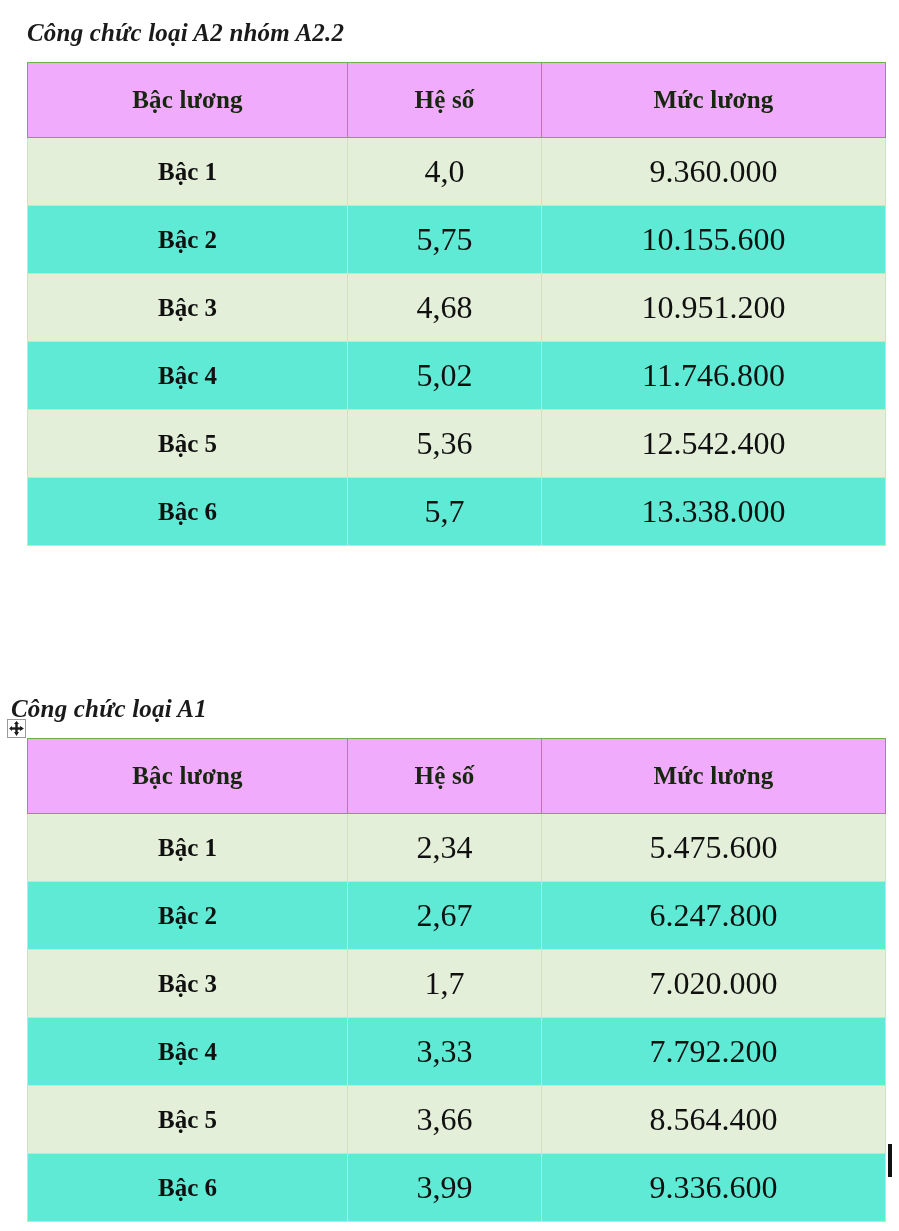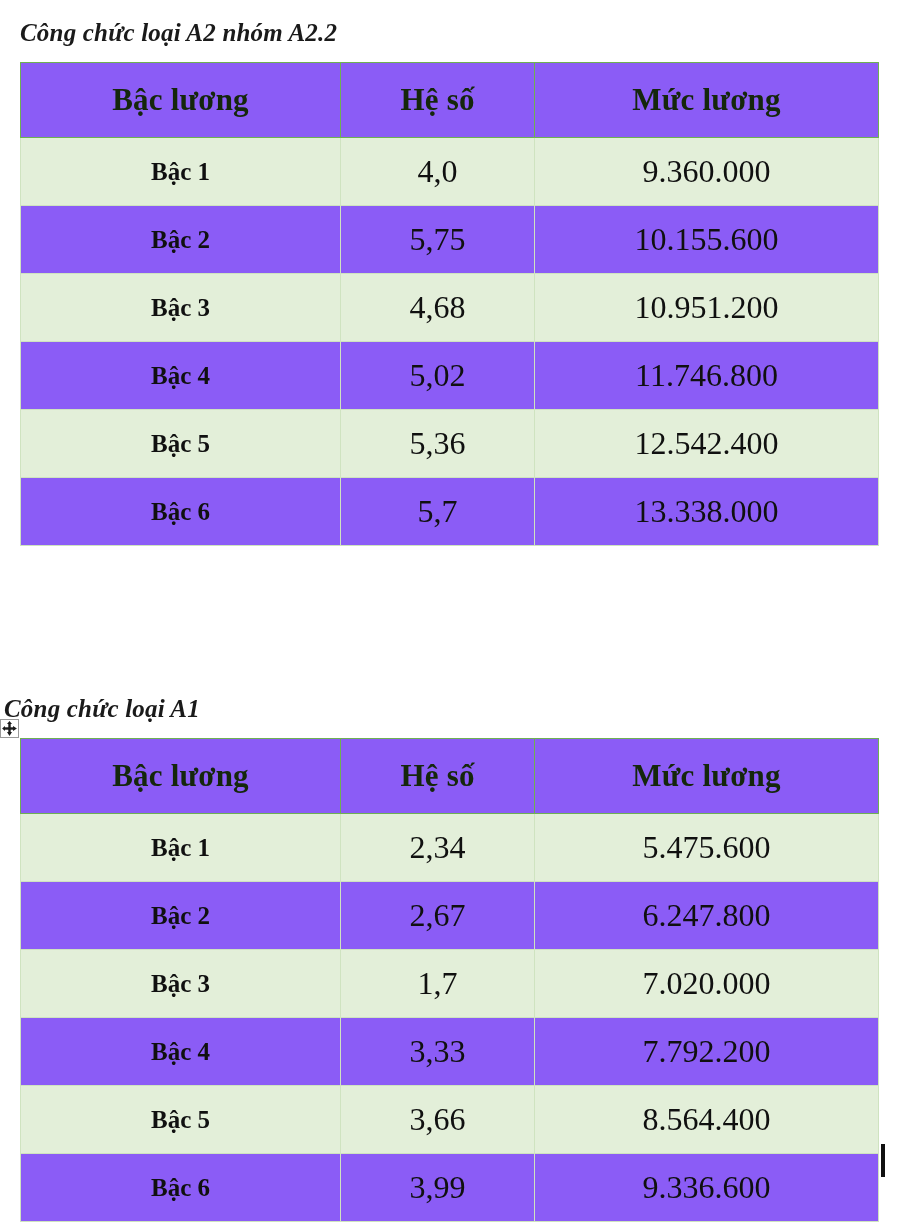--- a/index.html
+++ b/index.html
@@ -15,20 +15,21 @@
     font-family: "Liberation Serif", "DejaVu Serif", serif;
     color: #111111;
     position: relative;
   }
 
   .page {
     position: relative;
     width: 728px;
     height: 1231px;
     box-sizing: border-box;
+    margin-left: 7px;
   }
 
   
   .section-title {
     font-family: "Liberation Serif", "DejaVu Serif", serif;
     font-weight: bold;
     font-style: italic;
     font-size: 25px;
     line-height: 1;
     color: #1a1a1a;
@@ -68,39 +69,39 @@
   .salary-table th,
   .salary-table td {
     border: 1px solid #c6dfb3;
     text-align: center;
     vertical-align: middle;
     padding: 0;
   }
 
   .salary-table thead th {
     height: 74px;
-    background: #8b5cf6;
+    background: #f0abfc;
     border: 1px solid #6eb053;
     color: #15270c;
     font-weight: bold;
-    font-size: 31px;
+    font-size: 25px;
     letter-spacing: 0.2px;
   }
 
   .salary-table tbody tr {
     height: 68px;
   }
 
   .salary-table tbody tr.row-shade td {
     background: #e3efd9;
     border-color: #cfe3c0;
   }
 
   .salary-table tbody tr.row-plain td {
-    background: #8b5cf6;
+    background: #5eead4;
     border-color: #cfe3c0;
   }
 
   .cell-bac {
     font-weight: bold;
     font-size: 25px;
     color: #101010;
   }
 
   .cell-heso,

